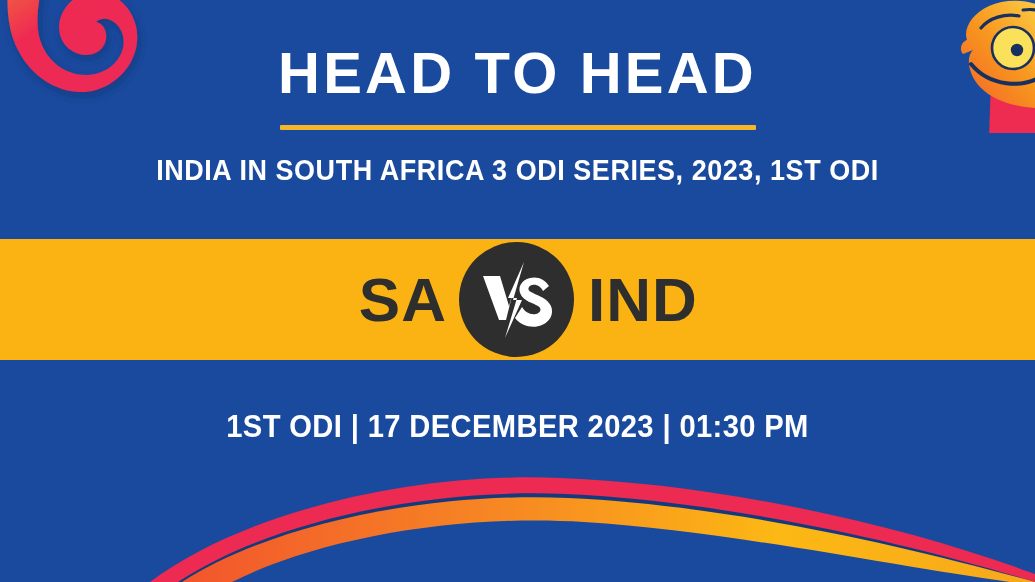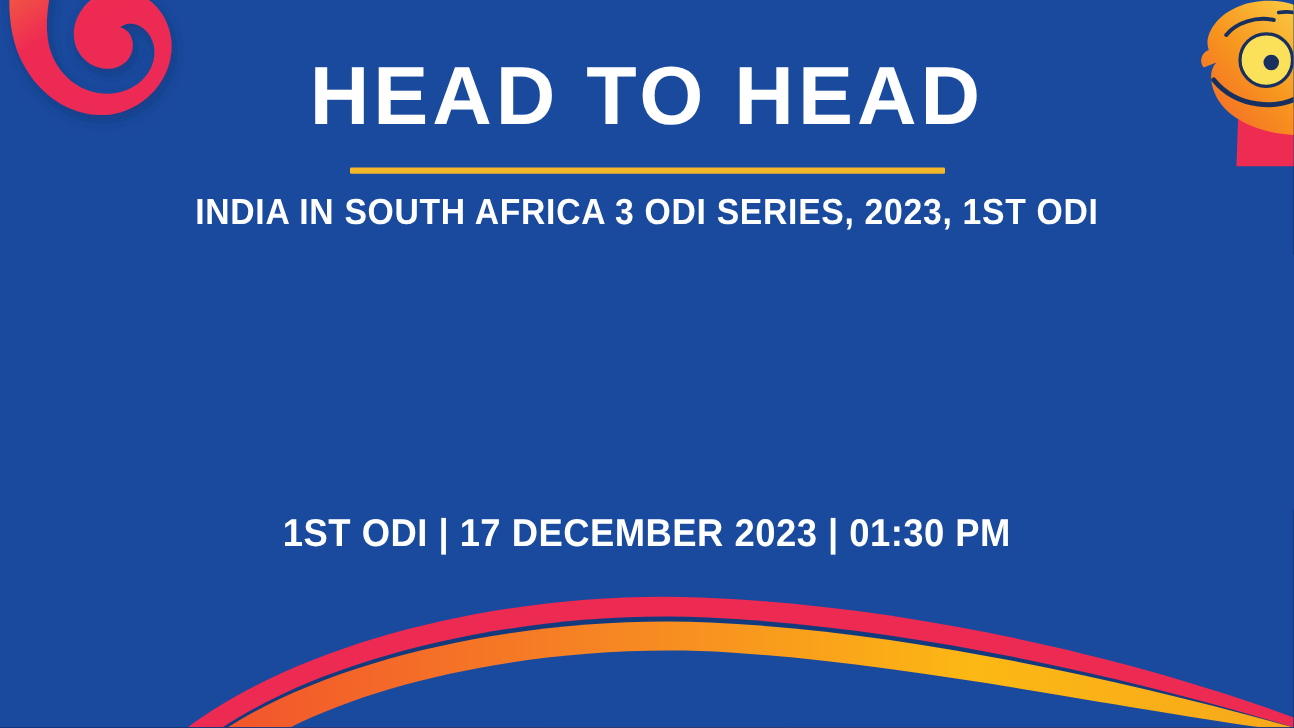--- a/index.html
+++ b/index.html
@@ -42,21 +42,21 @@
   
   #title-block {
     position: absolute;
     left: 0;
     top: 42px;
     width: 1035px;
     text-align: center;
   }
   #page-title {
     margin: 0;
-    font-size: 66px;
+    font-size: 58px;
     line-height: 1.06;
     font-weight: bold;
     color: #ffffff;
     letter-spacing: 3.2px;
     font-family: "Liberation Sans", sans-serif;
   }
   #title-rule {
     width: 476px;
     height: 5px;
     margin: 22px auto 0 auto;
@@ -193,20 +193,48 @@
     <path fill="none" stroke="#17305f" stroke-width="4" stroke-linecap="round" d="M 52 76 C 70 98, 104 102, 126 86"></path>
   </svg>
 
   <div id="title-block">
     <h1 id="page-title">HEAD TO HEAD</h1>
     <div id="title-rule" style="background: rgb(245, 183, 42);"></div>
   </div>
 
   <p id="series-subtitle">INDIA IN SOUTH AFRICA 3 ODI SERIES, 2023, 1ST ODI</p>
 
+  <div id="versus-band" style="background: rgb(251, 179, 19);">
+    <span class="team-code" id="team-home-code">SA</span>
+
+    <div id="versus-badge">
+      <svg width="84" height="84" viewBox="0 0 84 84" aria-hidden="true">
+
+        <path fill="#ffffff" d="M 49 4 L 33 40 L 42 40 L 30 80 L 47 42 L 38 42 Z"></path>
+
+        <path fill="#ffffff" d="M 8 18 L 25 18 L 34 48 L 38 34 L 31 62 L 24 62 Z"></path>
+
+        <path fill="#ffffff" d="
+          M 74 28
+          C 70 21, 62 18, 55 20
+          C 46 22, 42 30, 46 37
+          C 49 43, 58 45, 63 48
+          C 67 50, 66 55, 61 56
+          C 55 57, 50 54, 47 49
+          L 40 60
+          C 46 68, 58 71, 67 67
+          C 77 63, 80 52, 74 45
+          C 70 39, 61 37, 56 34
+          C 52 32, 53 28, 57 27
+          C 62 26, 66 29, 68 33 Z"></path>
+      </svg>
+    </div>
+
+    <span class="team-code" id="team-away-code">IND</span>
+  </div>
 
   <p id="fixture-line">1ST ODI | 17 DECEMBER 2023 | 01:30 PM</p>
 
   <svg class="deco" id="bottom-waves" viewBox="0 0 1035 120" preserveAspectRatio="none" aria-hidden="true">
     <defs>
       <linearGradient id="gradWave" x1="0" y1="0" x2="1" y2="0">
         <stop offset="0%" stop-color="#f2552c"></stop>
         <stop offset="40%" stop-color="#f78b22"></stop>
         <stop offset="70%" stop-color="#fcb814"></stop>
         <stop offset="100%" stop-color="#f7a81b"></stop>

